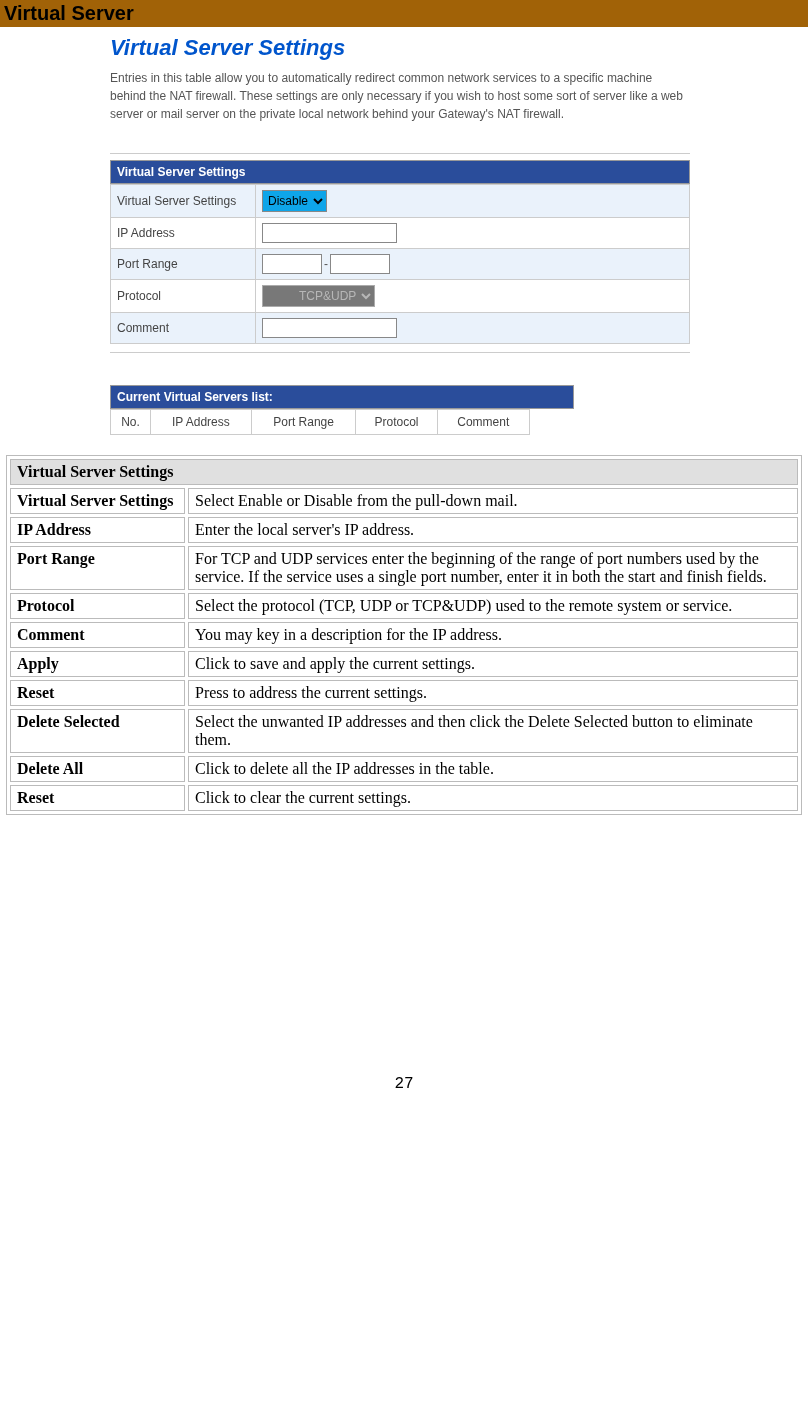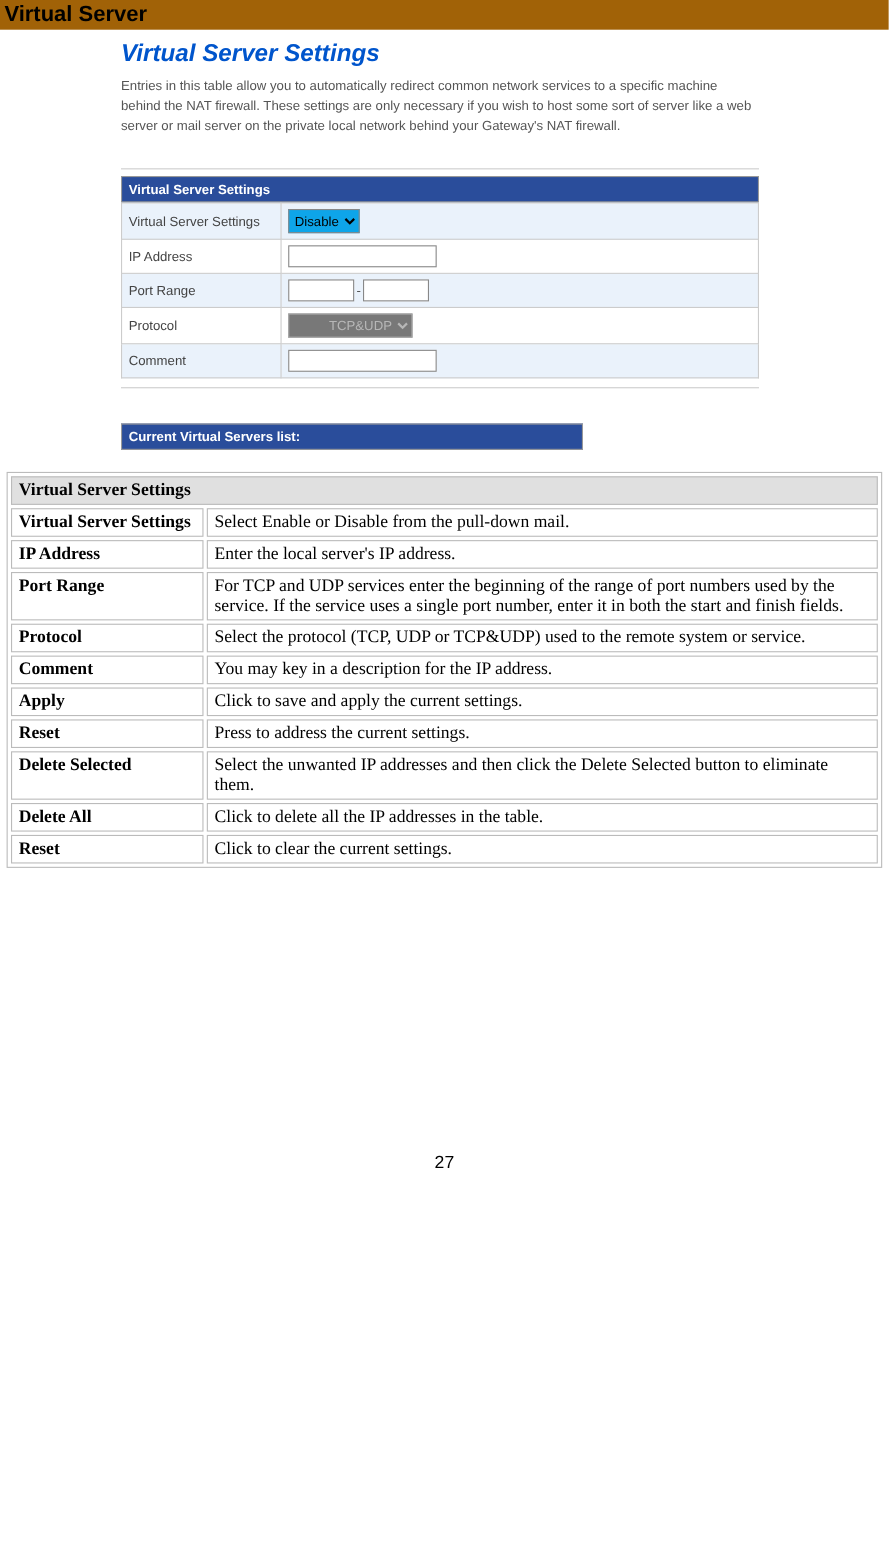--- a/index.html
+++ b/index.html
@@ -134,21 +134,21 @@
     }
     .doc-table td.term {
       font-weight: bold;
       width: 175px;
     }
     .doc-table td.desc {
       font-weight: normal;
     }
     .page-num {
       text-align: center;
-      font-family: Liberation Sans, sans-serif;
+      font-family: Liberation Mono, monospace;
       font-size: 16px;
       margin-top: 260px;
       padding-bottom: 10px;
     }
     .port-dash { margin: 0 2px; }
   </style>
 </head>
 <body>
 
 <div class="page-heading">Virtual Server</div>
@@ -193,21 +193,32 @@
       <td>
         <input class="sc-input" style="width: 135px;" value="">
       </td>
     </tr>
   </tbody>
     </table>
   <hr class="sc-hr">
 
   <div style="height:26px"></div>
 
-  <div class="sc-section-head" style="width:420px">Current Virtual Servers list:</div>
+  <div class="sc-section-head" style="width:464px">Current Virtual Servers list:</div>
+  <table class="sc-list-table">
+    <tbody>
+        <tr>
+      <th style="width:40px">No.</th>
+      <th>IP Address</th>
+      <th>Port Range</th>
+      <th>Protocol</th>
+      <th>Comment</th>
+    </tr>
+  </tbody>
+    </table>
 </div>
 
 <div class="doc-table-wrapper">
   <table class="doc-table">
     <tbody>
         <tr>
       <th class="doc-table-head" colspan="2">Virtual Server Settings</th>
     </tr>
     </tbody>
       <tbody id="doc-rows">

